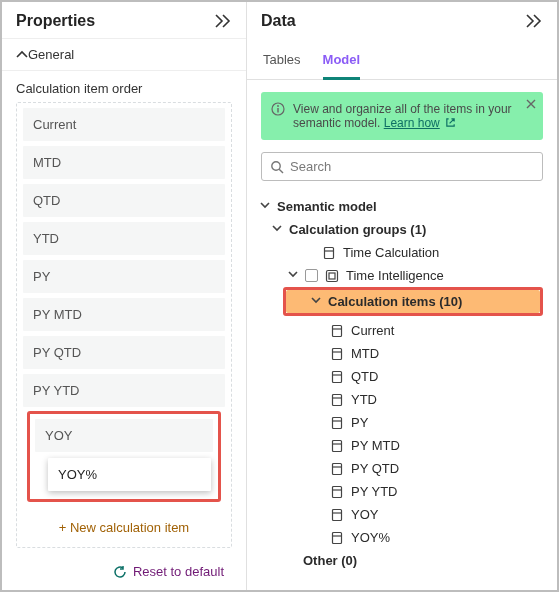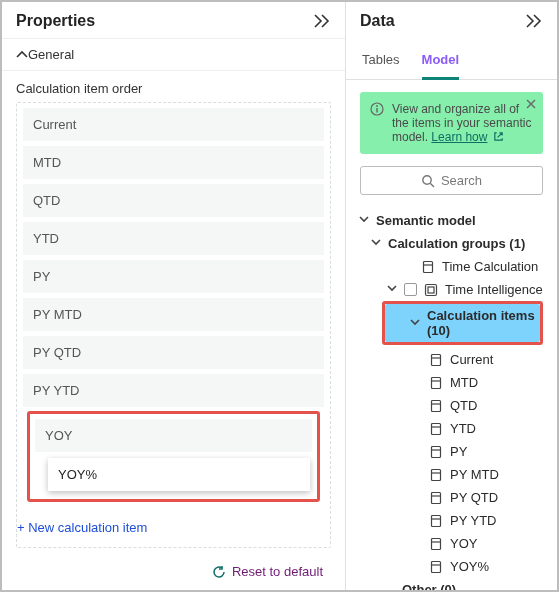--- a/index.html
+++ b/index.html
@@ -7,21 +7,21 @@
     font-family: "Segoe UI", -apple-system, sans-serif;
     font-size: 13px;
     color: #242424;
     background: #fff;
     width: 559px;
     height: 592px;
     overflow: hidden;
     border: 2px solid #bdbdbd;
   }
   .wrap { display: flex; height: 100%; }
-  .panel-left { width: 344px; border-right: 1px solid #e0e0e0; display: flex; flex-direction: column; }
+  .panel-left { width: 245px; border-right: 1px solid #e0e0e0; display: flex; flex-direction: column; }
   .panel-right { flex: 1; display: flex; flex-direction: column; }
 
   .pane-header {
     display: flex; align-items: center; justify-content: space-between;
     padding: 10px 14px 8px 14px;
     font-size: 16px; font-weight: 600;
   }
   .chev { font-family: inherit; color: #242424; cursor: pointer; }
   .chev svg { display: block; }
 
@@ -57,23 +57,23 @@
     padding: 2px;
   }
   .hl-red .order-item.inner-a { margin: 3px 3px; }
   .hl-red .order-item.inner-b {
     margin: 6px 5px 6px 16px;
     background: #fff;
     color: #242424;
     box-shadow: 0 2px 6px rgba(0,0,0,.25);
   }
   .new-calc {
-    text-align: left;
+    text-align: center;
     padding: 12px 0 12px 0;
-    color: #1d4ed8;
+    color: #a16207;
     font-size: 13px;
     cursor: pointer;
   }
 
   .reset-row {
     display: flex; justify-content: flex-end; align-items: center;
     gap: 6px;
     padding: 8px 22px;
     color: #701a75; 
     cursor: pointer;
@@ -102,42 +102,41 @@
   .info-close { position: absolute; right: 6px; top: 6px; cursor: pointer; }
 
   .search-box {
     margin: 12px 14px 8px 14px;
     border: 1px solid #bcbcbc;
     border-radius: 3px;
     display: flex; align-items: center;
     padding: 6px 8px;
     color: #7a7a7a;
     gap: 6px;
-    justify-content: center;
   }
 
   .tree { margin: 6px 6px 10px 8px; font-size: 13px; color: #2b2b2b; }
   .tree-row {
     display: flex; align-items: center; gap: 6px;
     padding: 4px 4px; border-radius: 2px;
   }
   .tree-row .caret { width: 12px; }
   .tree-row .icon-slot { width: 16px; display: flex; justify-content: center; }
   .ind-1 { padding-left: 16px; }
   .ind-2 { padding-left: 32px; }
   .ind-3 { padding-left: 48px; }
   .ind-4 { padding-left: 74px; }
   .ind5-plain { padding-left: 48px; }
 
   .hl-red-tree {
     border: 3px solid #e4534b;
     border-radius: 3px;
     margin: 0 8px 3px 28px;
   }
-  .hl-red-tree .tree-row { background: #7dd3fc; padding-left: 24px; margin: 0; }
+  .hl-red-tree .tree-row { background: #fdba74; padding-left: 24px; margin: 0; }
 
   .checkbox {
     width: 13px; height: 13px;
     border: 1px solid #999;
     border-radius: 2px;
     background: #fff;
   }
 
   .calc-icon svg, .col-icon svg { display: block; }
   .bold { font-weight: 600; }

